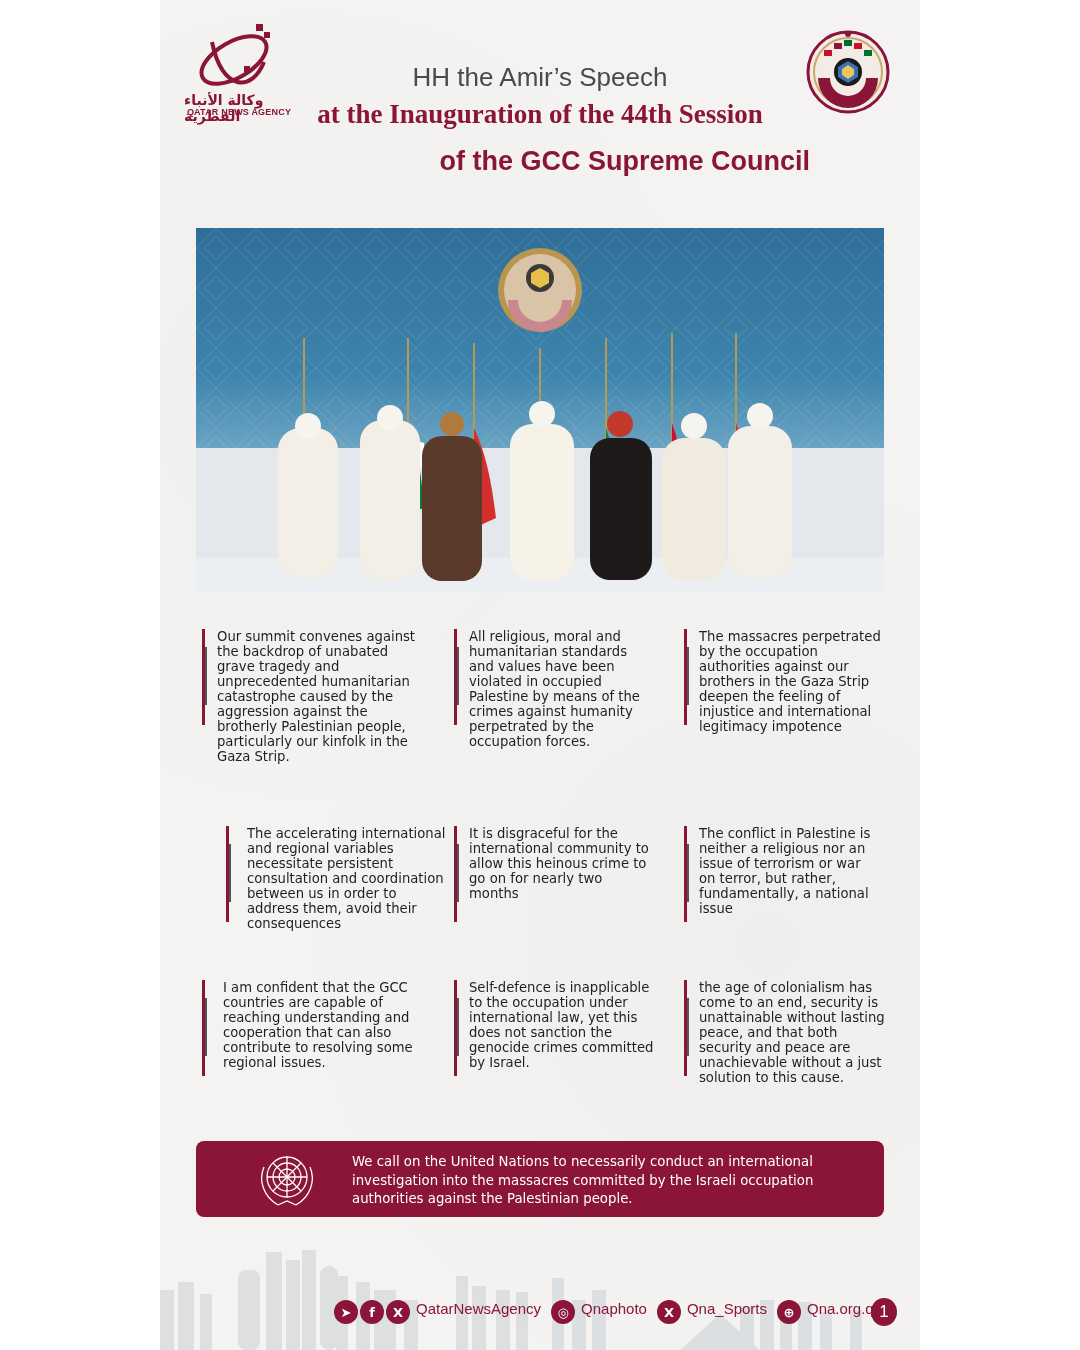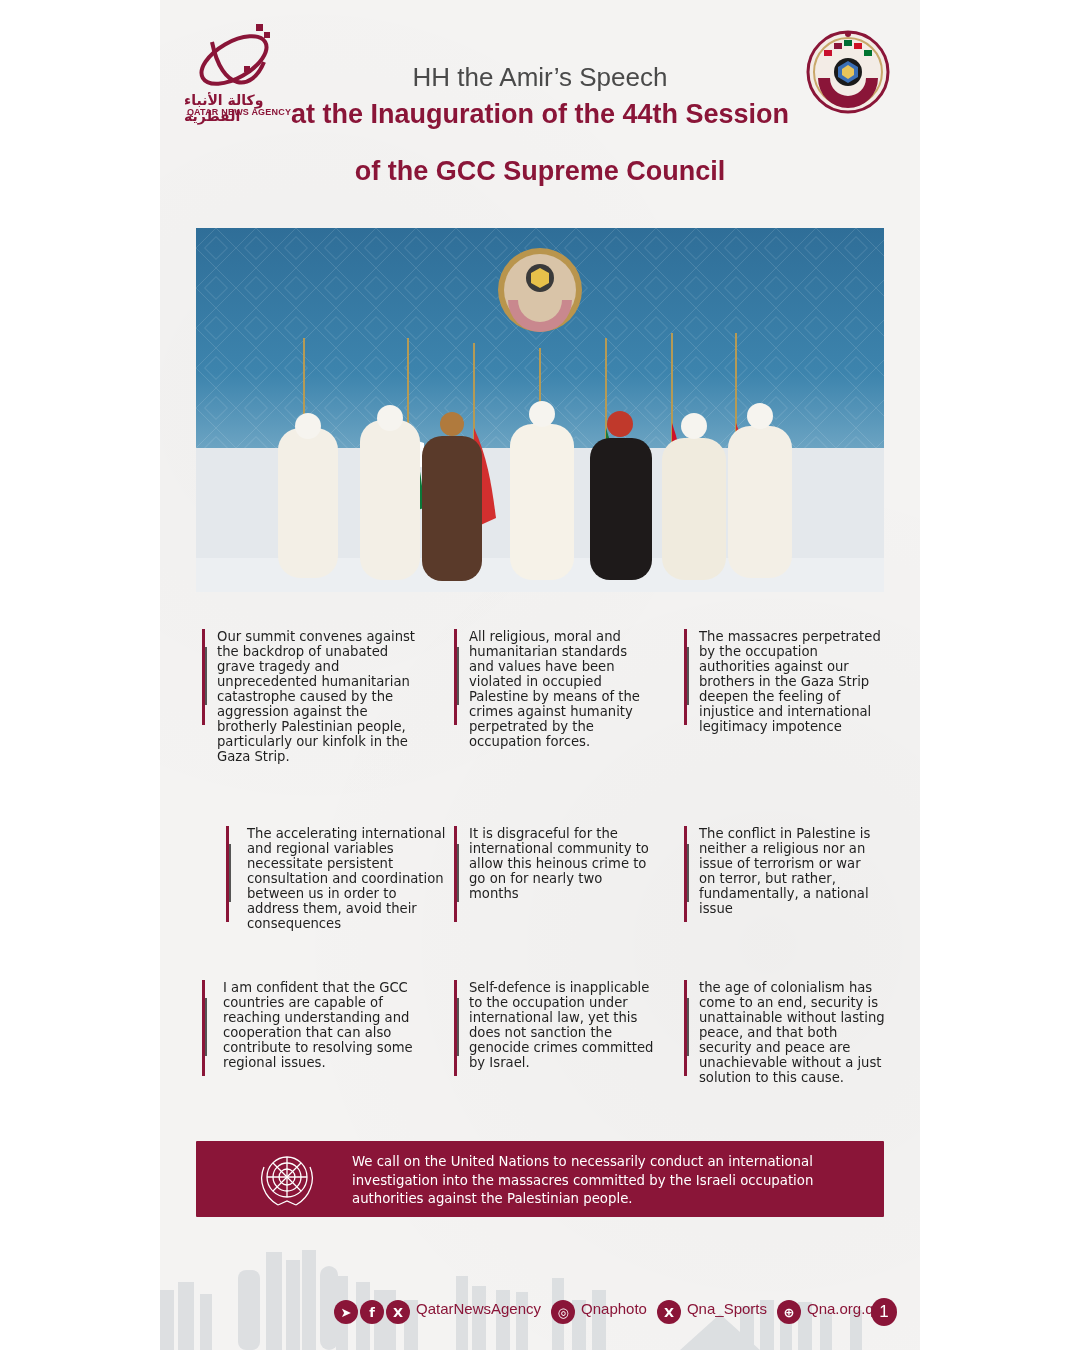--- a/index.html
+++ b/index.html
@@ -4,30 +4,30 @@
 <style>
   html, body { margin:0; padding:0; background:#ffffff; }
   body { width:1080px; height:1350px; position:relative; overflow:hidden; font-family:"DejaVu Sans", sans-serif; }
   .card { position:absolute; left:160px; top:0; width:760px; height:1350px; background:#f4f3f2;
     background-image: radial-gradient(circle at 20% 30%, rgba(0,0,0,0.015) 0, transparent 40%), radial-gradient(circle at 80% 70%, rgba(0,0,0,0.02) 0, transparent 45%); }
   .logo { position:absolute; left:22px; top:22px; width:110px; height:100px; }
   .logo-ar { position:absolute; left:24px; top:92px; width:110px; text-align:left; color:#8a1538; font-size:14px; font-family:"DejaVu Sans", sans-serif; font-weight:bold; }
   .logo-en { position:absolute; left:22px; top:107px; width:114px; text-align:center; color:#8a1538; font-size:9px; font-weight:bold; font-family:"Liberation Sans", sans-serif; letter-spacing:0.2px; }
   .title { position:absolute; left:110px; width:540px; text-align:center; }
   .t1 { top:62px; color:#4a4a4a; font-size:26px; font-family:"Liberation Sans", sans-serif; }
-  .t2 { top:99px; color:#8a1538; font-size:27px; font-weight:bold; font-family:Liberation Sans, sans-serif; }
-  .t3 { top:156px; color:#8a1538; font-size:27px; font-weight:bold; font-family:"Liberation Sans", sans-serif; }
+  .t2 { top:99px; color:#8a1538; font-size:27px; font-weight:bold; font-family:Liberation Serif, serif; }
+  .t3 { top:146px; color:#8a1538; font-size:27px; font-weight:bold; font-family:"Liberation Sans", sans-serif;text-align:right; }
   .emblem { position:absolute; left:646px; top:30px; width:84px; height:84px; }
   .photo { position:absolute; left:36px; top:228px; width:688px; height:364px; overflow:hidden;
     background: linear-gradient(#2f6e98 0%, #3d84ad 40%, #6fa6c4 62%, #d6dde3 76%, #e6eaee 100%); }
   .photo svg { position:absolute; left:0; top:0; }
   .quote { position:absolute; width:210px; color:#1f1f1f; font-size:13.2px; line-height:15px; font-family:"DejaVu Sans", sans-serif; }
   .quote .bar-red { position:absolute; left:-15px; top:0; width:3px; height:96px; background:#8a1538; }
   .quote .bar-grey { position:absolute; left:-12px; top:18px; width:2px; height:58px; background:#555; }
-  .banner { position:absolute; left:36px; top:1141px; width:688px; height:76px; background:#8a1538; border-radius:1px; }
+  .banner { position:absolute; left:36px; top:1141px; width:688px; height:76px; background:#8a1538; border-radius:8px; }
   .banner-text { position:absolute; left:156px; top:12px; width:510px; color:#ffffff; font-size:13.3px; line-height:18.5px; font-family:"DejaVu Sans", sans-serif; }
   .un-logo { position:absolute; left:58px; top:6px; width:66px; height:64px; }
   .skyline { position:absolute; left:0; top:1230px; width:760px; height:120px; }
   .footer { position:absolute; top:1298px; left:174px; height:28px; display:flex; align-items:center; }
   .soc { width:24px; height:24px; border-radius:50%; background:#8a1538; display:flex; align-items:center; justify-content:center; color:#fff; font-size:13px; font-weight:bold; margin-right:2px; font-family:"DejaVu Sans", sans-serif; }
   .soc-label { color:#8a1538; font-size:15px; margin:0 10px 8px 4px; font-family:"Liberation Sans", sans-serif; }
   .page-num { position:absolute; left:711px; top:1298px; width:26px; height:28px; border-radius:50%; background:#8a1538; color:#fff; display:flex; align-items:center; justify-content:center; font-size:17px; font-family:"Liberation Sans", sans-serif; }
 </style>
 </head>
 <body>

